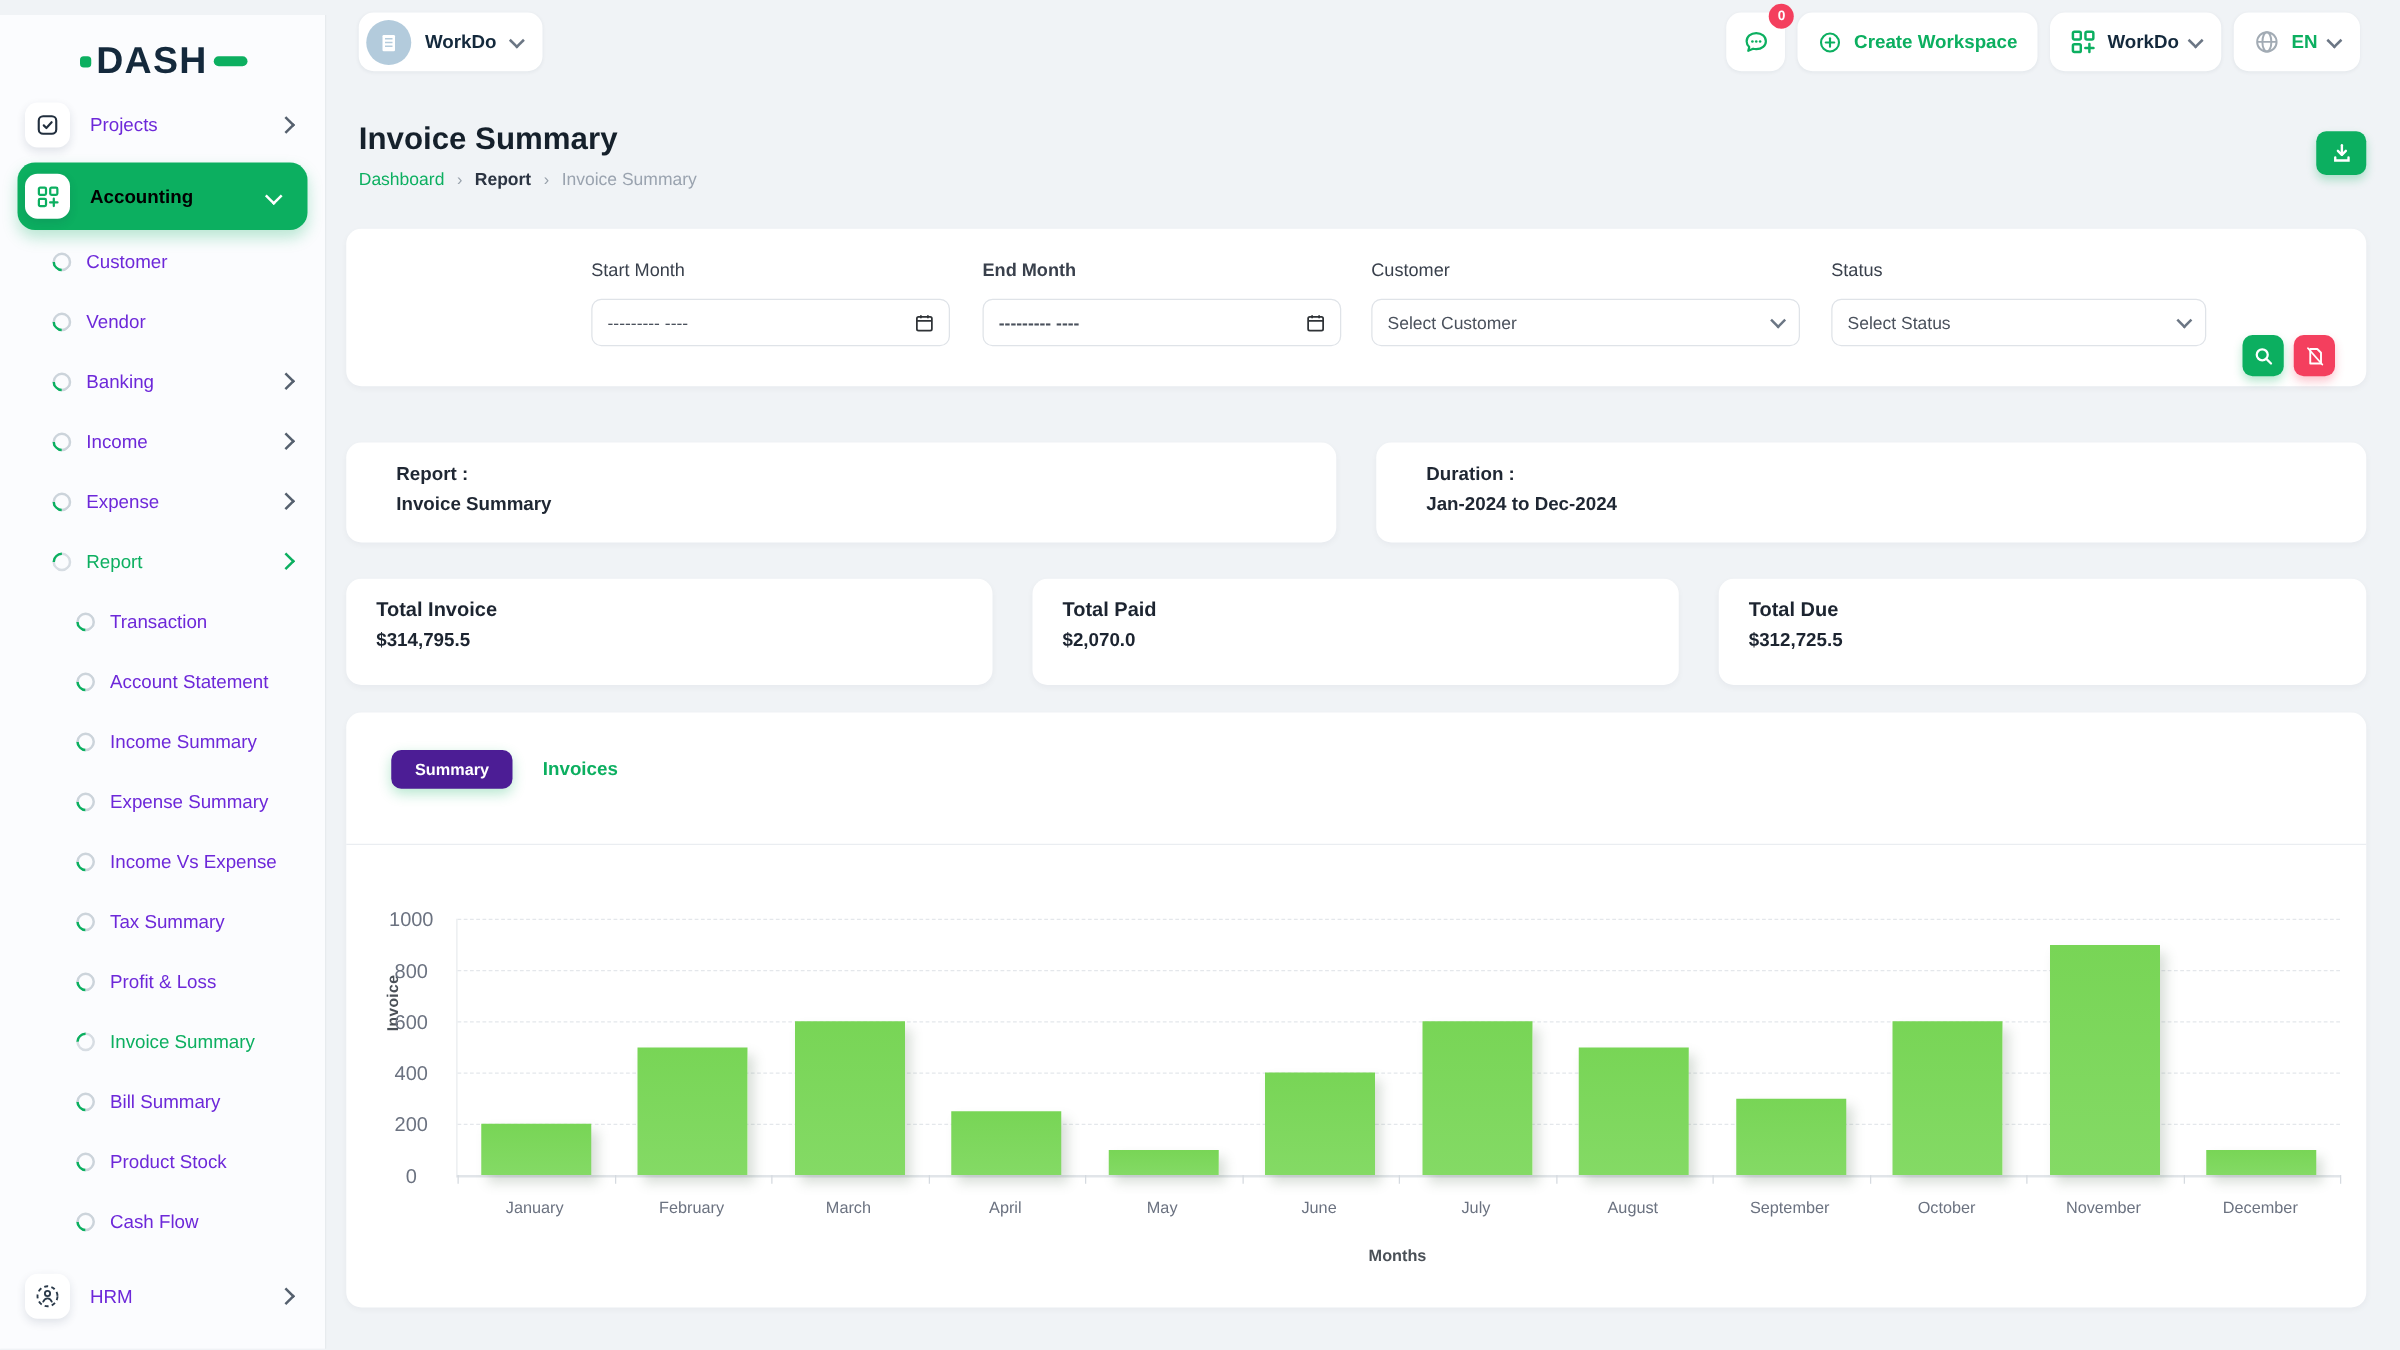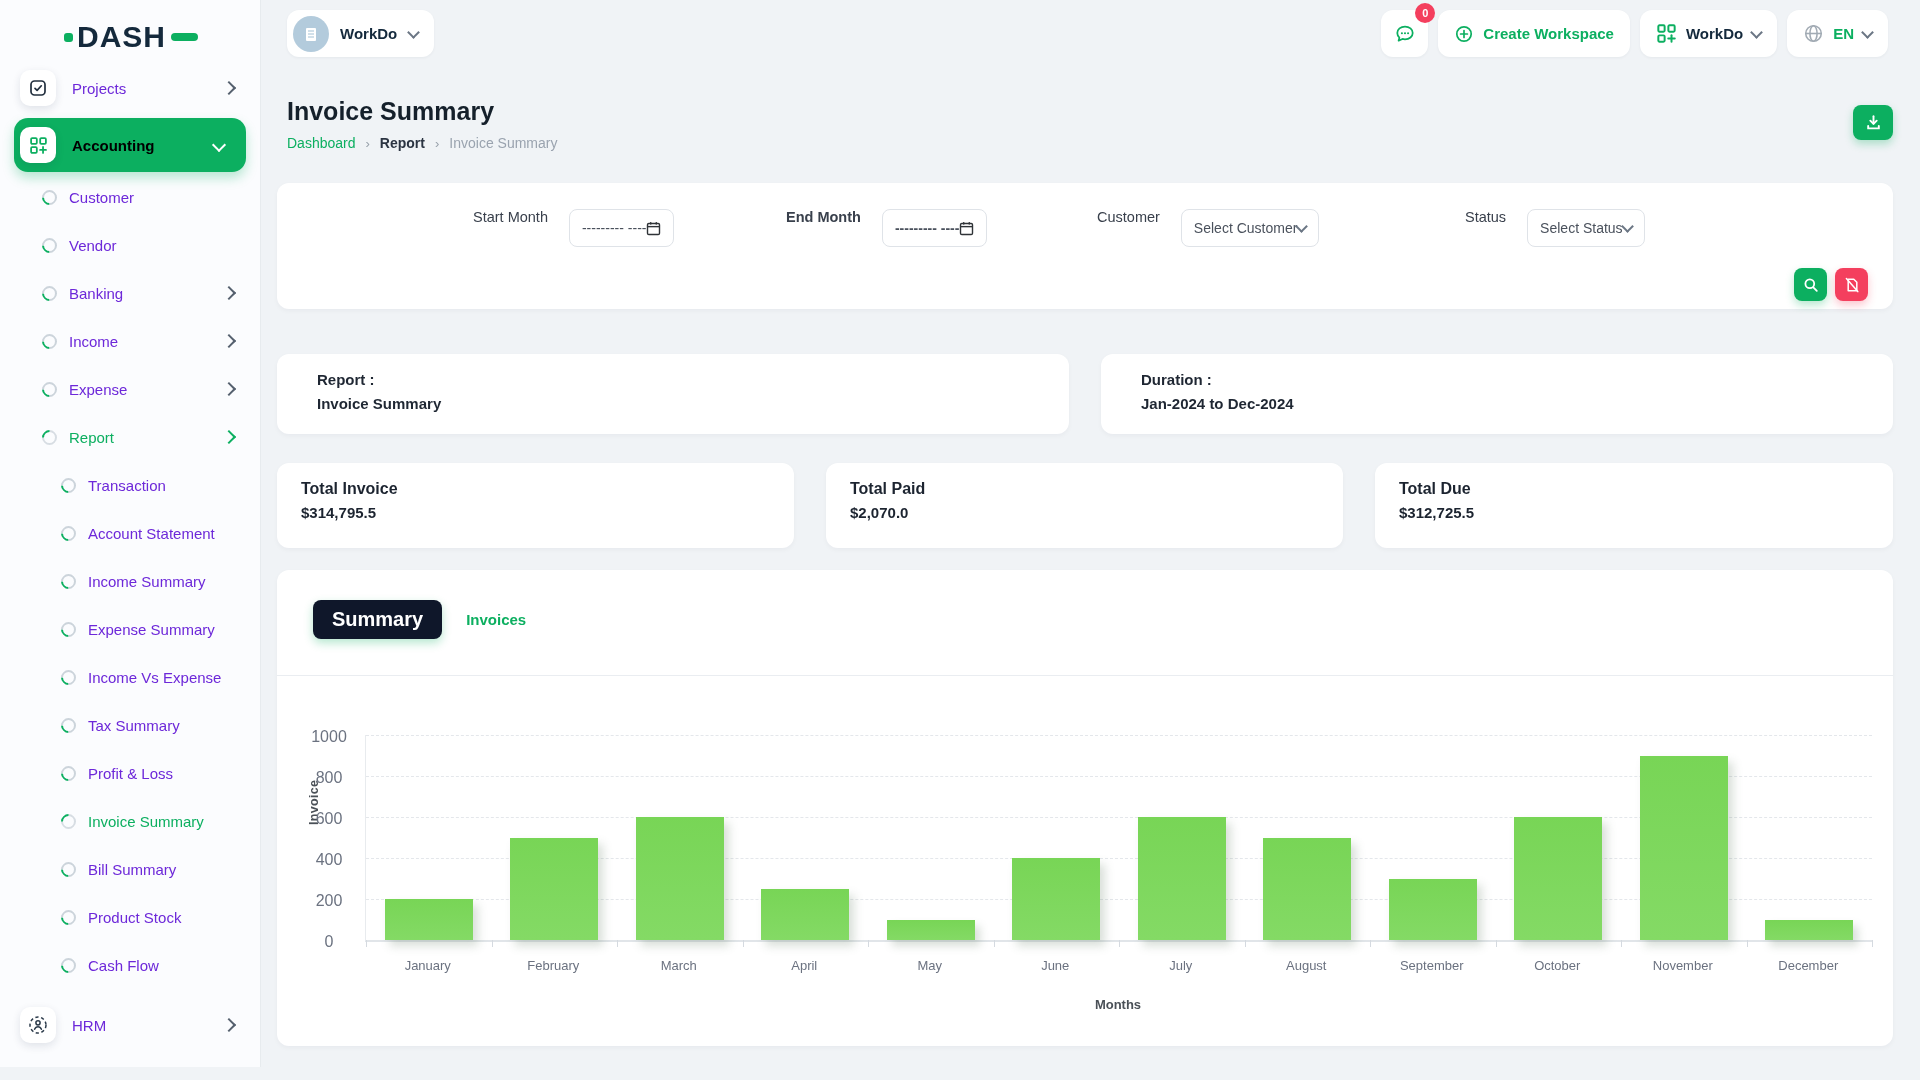--- a/index.html
+++ b/index.html
@@ -1,20 +1,20 @@
 <!DOCTYPE html>
 <html><head>
 <meta charset="utf-8">
 <style>
   html,body{margin:0;padding:0;width:1920px;height:1080px;overflow:hidden;
     font-family:"Liberation Sans", sans-serif; background:#f0f3f6;color:#222;}
   .canvas{position:relative;width:1920px;height:1080px;}
 
   
-  .sidebar{position:absolute;left:0;top:0;width:260px;height:1067px;background:#fbfcfe;
+  .sidebar{position:absolute;left:0;top:12px;width:260px;height:1067px;background:#fbfcfe;
     box-shadow:1px 0 0 rgba(20,40,60,.04);}
   .logo{position:absolute;left:64px;top:22px;display:flex;align-items:center;cursor:pointer;}
   .logo-dot{width:9px;height:9px;border-radius:3px;background:#0caf60;margin-right:4px;}
   .logo-text{font-size:30px;font-weight:800;letter-spacing:1px;color:#14293c;line-height:1;}
   .logo-dash{width:27px;height:8px;border-radius:4px;background:#0caf60;margin-left:5px;}
   .side-items{position:absolute;left:0;top:70px;width:260px;}
   .srow{display:flex;align-items:center;height:48px;cursor:pointer;color:#6d28d9;font-size:15px;font-weight:500;}
   .srow.top{height:36px;margin-bottom:0;}
   .srow .slabel{flex:1;}
   .icon-box{width:36px;height:36px;border-radius:10px;background:#fff;display:flex;align-items:center;justify-content:center;
@@ -57,41 +57,41 @@
   .bc-sep{color:#98a1ab;font-size:13px;}
   .bc-dashboard{color:#0caf60;cursor:pointer;}
   .bc-mid{color:#2b3442;font-weight:600;cursor:pointer;}
   .bc-last{color:#9aa3af;}
   .download-btn{position:absolute;left:1853px;top:105px;width:40px;height:35px;border-radius:8px;background:#0caf60;
     display:flex;align-items:center;justify-content:center;cursor:pointer;box-shadow:0 4px 8px rgba(12,175,96,.3);}
 
   
   .card{position:absolute;background:#fff;border-radius:12px;box-shadow:0 2px 5px rgba(20,30,50,.04);}
   .filter-card{left:277px;top:183px;width:1616px;height:126px;display:flex;padding-top:26px;box-sizing:border-box;}
-  .fcol{display:flex;gap:21px;}
+  .fcol{display:flex;flex-direction:column;}
   .flabel{font-size:14.5px;color:#39404c;height:20px;margin-bottom:10px;}
   .fctl{height:38px;border:1px solid #dfe3e8;border-radius:8px;display:flex;align-items:center;
     padding:0 12px;box-sizing:border-box;font-size:14px;color:#4a515c;cursor:pointer;background:#fff;}
   .fctl .val{flex:1;}
   .fbtns{display:flex;gap:8px;margin-left:29px;margin-top:59px;}
   .sq-btn{width:33px;height:33px;border-radius:8px;display:flex;align-items:center;justify-content:center;cursor:pointer;}
   .sq-green{background:#0caf60;box-shadow:0 4px 8px rgba(12,175,96,.3);}
   .sq-pink{background:#f43f5e;box-shadow:0 4px 8px rgba(244,63,94,.3);}
 
   .info-card{top:354px;height:80px;padding:17px 40px;box-sizing:border-box;}
   .info-label{font-size:15px;font-weight:700;color:#1f2733;margin-bottom:7px;}
   .info-value{font-size:15px;font-weight:700;color:#1f2733;}
   .total-card{top:463px;height:85px;padding:17px 24px;box-sizing:border-box;}
   .total-label{font-size:16px;font-weight:600;color:#1c2430;margin-bottom:6px;}
   .total-value{font-size:15px;font-weight:700;color:#1c2430;}
 
   
   .chart-card{left:277px;top:570px;width:1616px;height:476px;}
   .tabs{position:absolute;left:36px;top:30px;display:flex;align-items:center;gap:24px;}
-  .tab-active{background:#0f172a;color:#fff;font-size:20px;font-weight:600;border-radius:8px;
+  .tab-active{background:#4c1d95;color:#fff;font-size:13px;font-weight:600;border-radius:8px;
     padding:8px 19px;cursor:pointer;box-shadow:0 4px 10px rgba(12,175,96,.3);}
   .tab-plain{color:#0caf60;font-size:15px;font-weight:600;cursor:pointer;}
   .chart-divider{position:absolute;left:0;top:105px;width:100%;border-top:1px solid #eaedf1;}
   .plot{position:absolute;left:88px;top:165px;width:1506px;height:205px;
     border-left:1px solid #e8ebee;border-bottom:2px solid #e1e5e9;}
   .gridline{position:absolute;left:0;width:100%;border-top:1px dashed #e4e7eb;}
   .ytick{position:absolute;width:54px;text-align:center;font-size:16px;color:#6b7280;}
   .bar{position:absolute;bottom:0;width:88px;background:linear-gradient(180deg,#78d556,#84da65);
     box-shadow:5px 6px 9px rgba(80,110,80,.22);cursor:pointer;}
   .xtick{position:absolute;top:205px;width:1px;height:7px;background:#d5dae0;}

